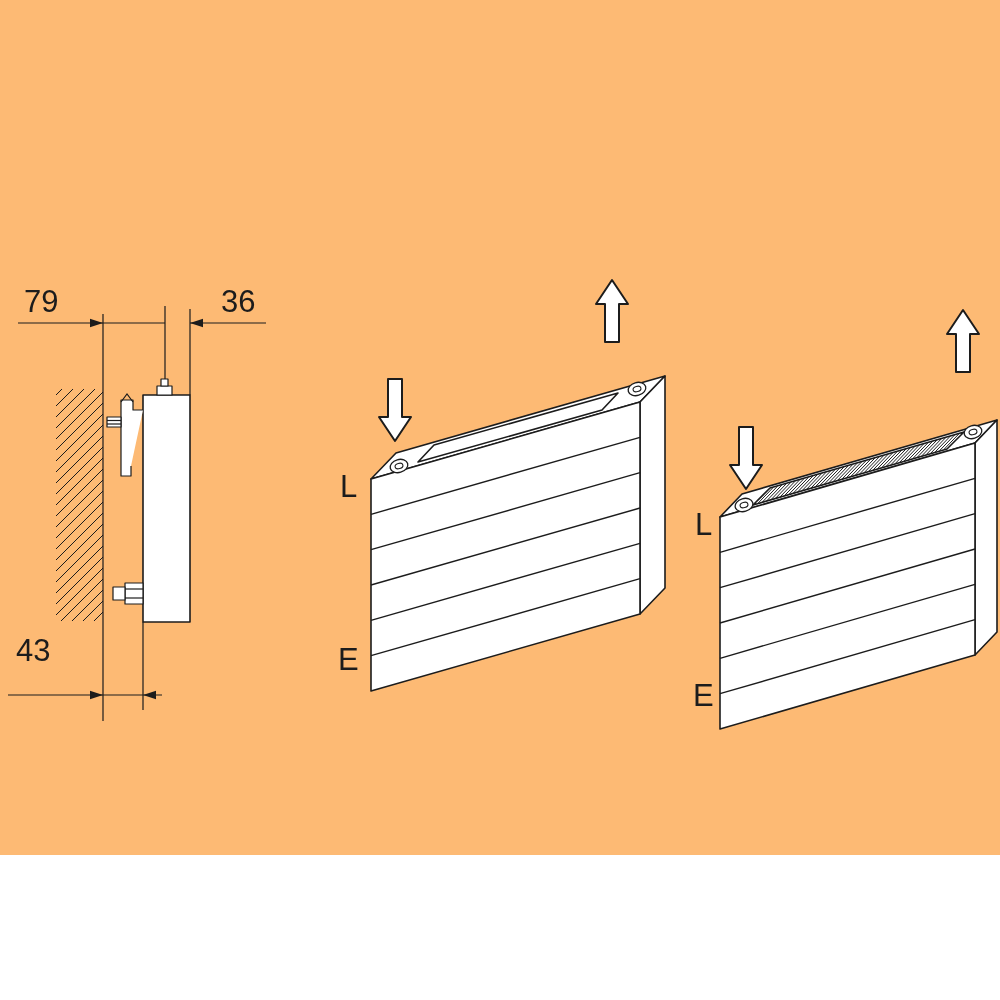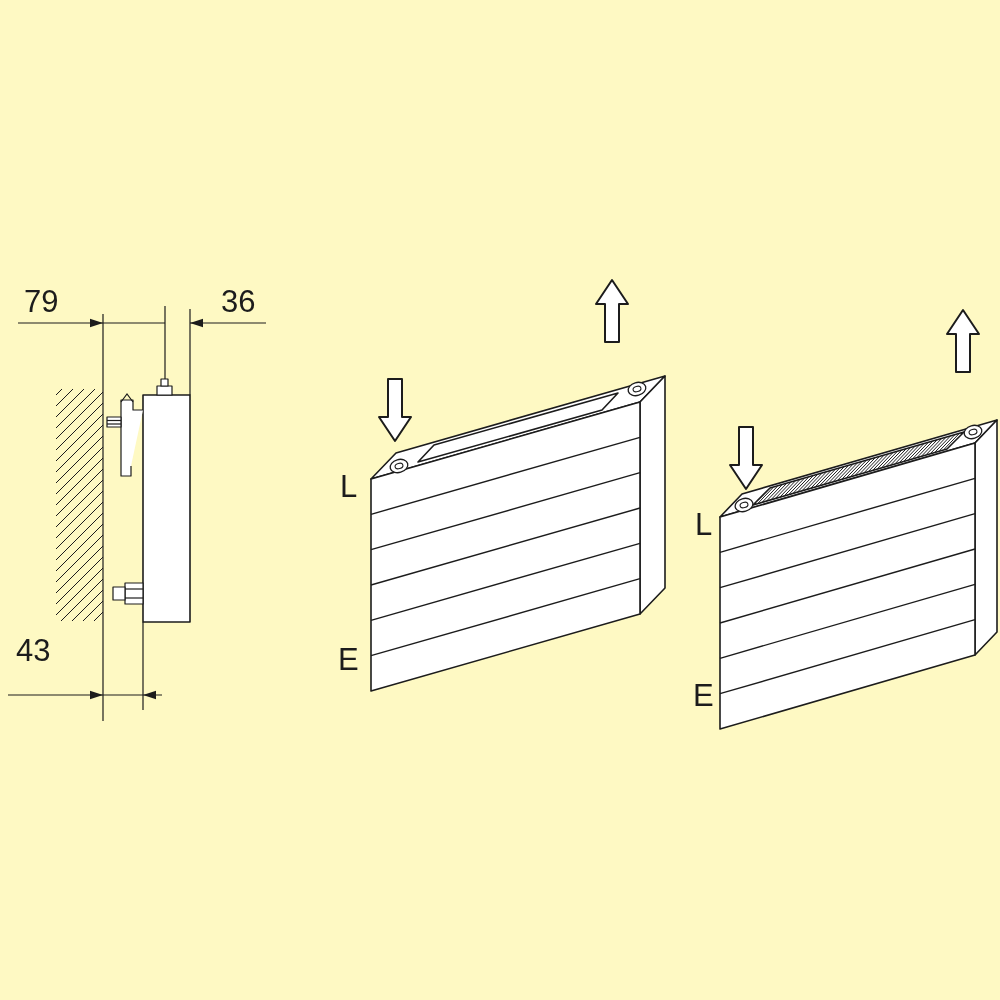--- a/index.html
+++ b/index.html
@@ -1,18 +1,18 @@
 <!DOCTYPE html>
 <html><head>
 <meta charset="utf-8">
 <style>
   html, body { margin: 0; padding: 0; background: #ffffff; }
   .page {
-    width: 1000px; height: 1000px; position: relative;
-    background: #fef9c3; overflow: hidden;
+    width: 1000px; height: 855px; position: relative;
+    background: #fdba74; overflow: hidden;
     font-family: "Liberation Sans", "DejaVu Sans", sans-serif;
   }
   svg { display: block; }
 
   .outline   { fill: #ffffff; stroke: #1c1c1c; stroke-width: 1.6; stroke-linejoin: round; }
   .thinline  { fill: none; stroke: #1c1c1c; stroke-width: 1.2; }
   .groove    { stroke: #1c1c1c; stroke-width: 1.4; }
   .dim-line  { stroke: #1c1c1c; stroke-width: 1.2; fill: none; }
   .dim-arrow { fill: #1c1c1c; stroke: none; }
   .flow-arrow{ fill: #ffffff; stroke: #1c1c1c; stroke-width: 2; stroke-linejoin: round; }

